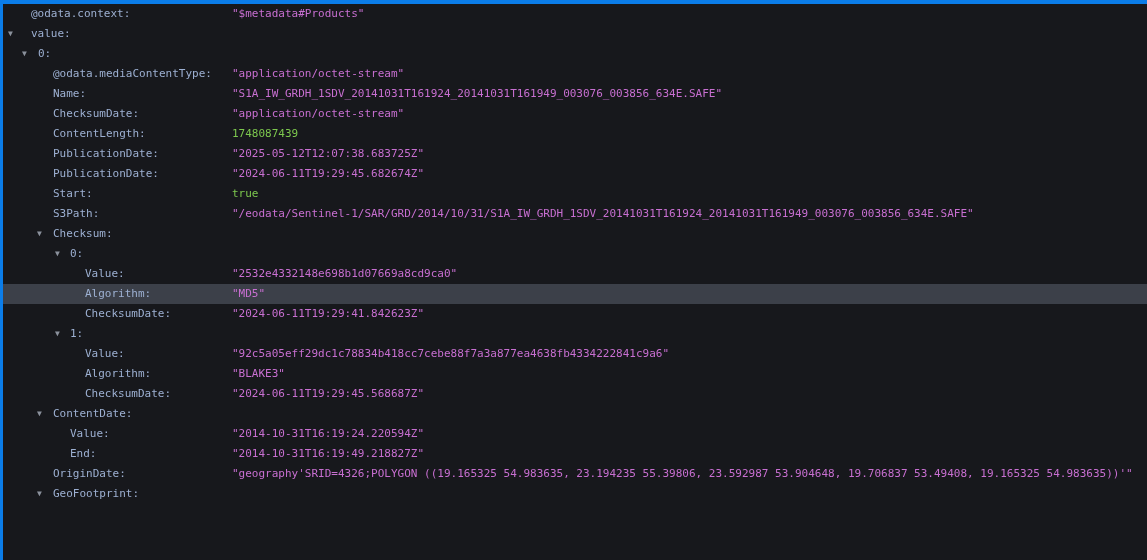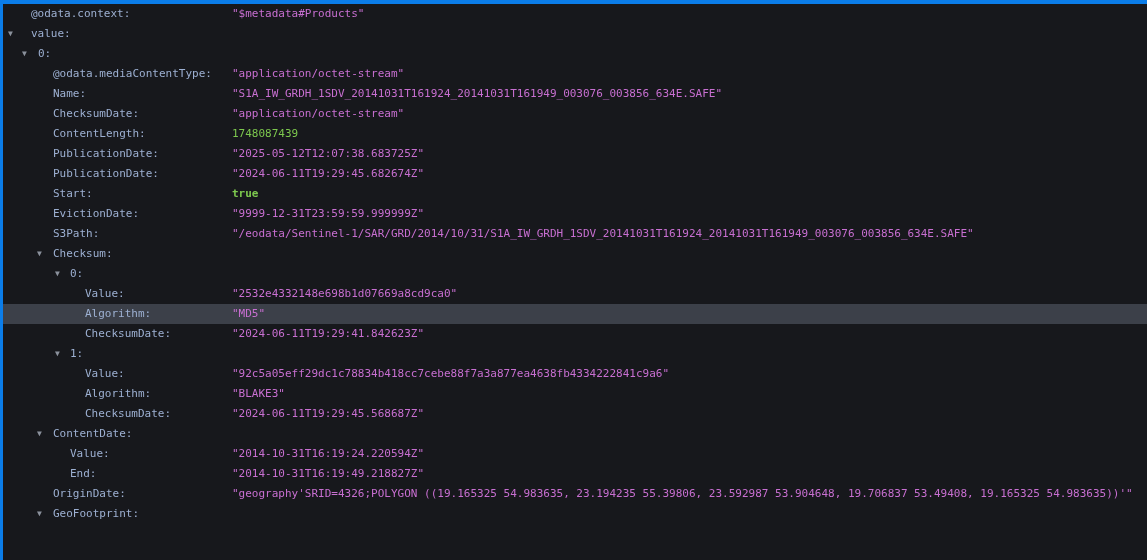--- a/index.html
+++ b/index.html
@@ -43,21 +43,21 @@
     cursor: pointer;
   }
   .key { color: var(--key); display: inline-block; }
   .val {
     position: absolute;
     left: 229px;
     top: 0;
   }
   .val.t-string { color: var(--str); }
   .val.t-number { color: var(--num); }
-  .val.t-boolean { color: var(--bool); font-weight: bold; }
+  .val.t-boolean { color: var(--bool); }
   .val.boxed {
     border: 2px solid var(--boxgreen);
     border-radius: 2px;
     line-height: 16px;
     height: 20px;
     padding: 0 4px;
     margin-left: -6px;
     top: 0;
   }
   
@@ -79,21 +79,20 @@
       <div class="row d0"><span class="key">@odata.context:</span><span class="val t-string">"$metadata#Products"</span></div>
       <div class="row d0"><span class="expander">▼</span><span class="key">value:</span></div>
       <div class="row d1"><span class="expander">▼</span><span class="key">0:</span></div>
       <div class="row d2"><span class="key">@odata.mediaContentType:</span><span class="val t-string">"application/octet-stream"</span></div>
       <div class="row d2"><span class="key">Name:</span><span class="val t-string">"S1A_IW_GRDH_1SDV_20141031T161924_20141031T161949_003076_003856_634E.SAFE"</span></div>
       <div class="row d2"><span class="key">ChecksumDate:</span><span class="val t-string">"application/octet-stream"</span></div>
       <div class="row d2"><span class="key">ContentLength:</span><span class="val t-number">1748087439</span></div>
       <div class="row d2"><span class="key">PublicationDate:</span><span class="val t-string">"2025-05-12T12:07:38.683725Z"</span></div>
       <div class="row d2"><span class="key">PublicationDate:</span><span class="val t-string">"2024-06-11T19:29:45.682674Z"</span></div>
       <div class="row d2"><span class="key">Start:</span><span class="val t-boolean">true</span></div>
-      <div class="row d2"><span class="key">EvictionDate:</span><span class="val t-string">"9999-12-31T23:59:59.999999Z"</span></div>
       <div class="row d2"><span class="key">S3Path:</span><span class="val t-string">"/eodata/Sentinel-1/SAR/GRD/2014/10/31/S1A_IW_GRDH_1SDV_20141031T161924_20141031T161949_003076_003856_634E.SAFE"</span></div>
       <div class="row d2"><span class="expander">▼</span><span class="key">Checksum:</span></div>
       <div class="row d3"><span class="expander">▼</span><span class="key">0:</span></div>
       <div class="row d4"><span class="key">Value:</span><span class="val t-string">"2532e4332148e698b1d07669a8cd9ca0"</span></div>
       <div class="row d4 selected"><span class="key">Algorithm:</span><span class="val t-string">"MD5"</span></div>
       <div class="row d4"><span class="key">ChecksumDate:</span><span class="val t-string">"2024-06-11T19:29:41.842623Z"</span></div>
       <div class="row d3"><span class="expander">▼</span><span class="key">1:</span></div>
       <div class="row d4"><span class="key">Value:</span><span class="val t-string">"92c5a05eff29dc1c78834b418cc7cebe88f7a3a877ea4638fb4334222841c9a6"</span></div>
       <div class="row d4"><span class="key">Algorithm:</span><span class="val t-string">"BLAKE3"</span></div>
       <div class="row d4"><span class="key">ChecksumDate:</span><span class="val t-string">"2024-06-11T19:29:45.568687Z"</span></div>

